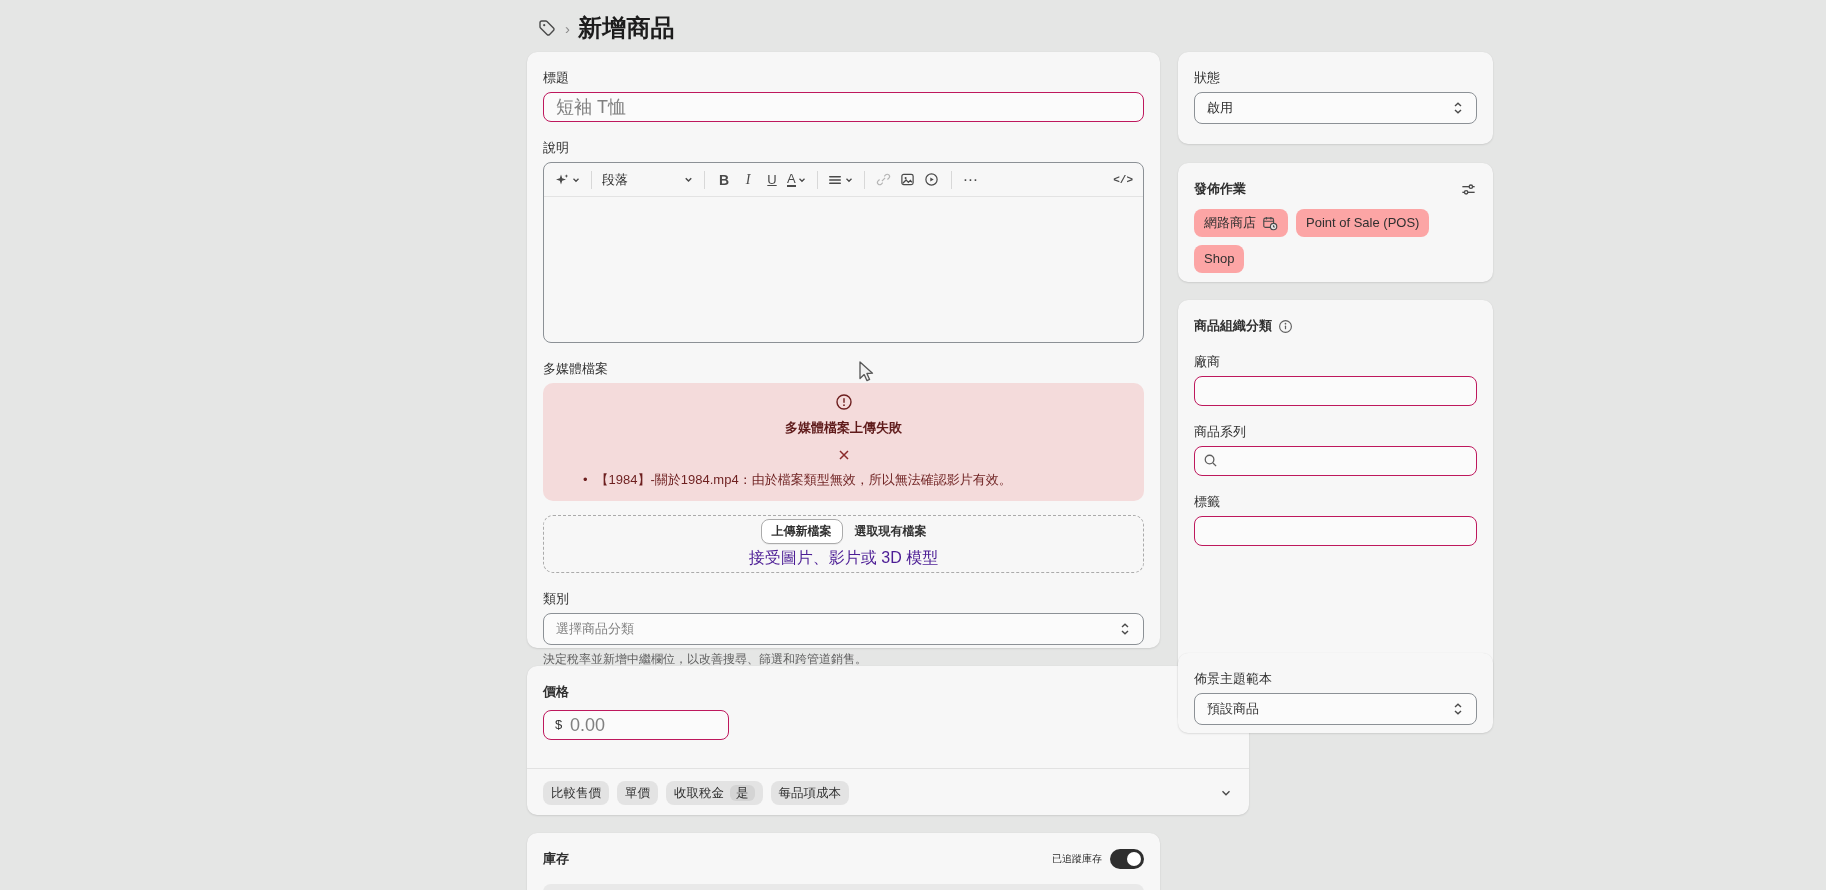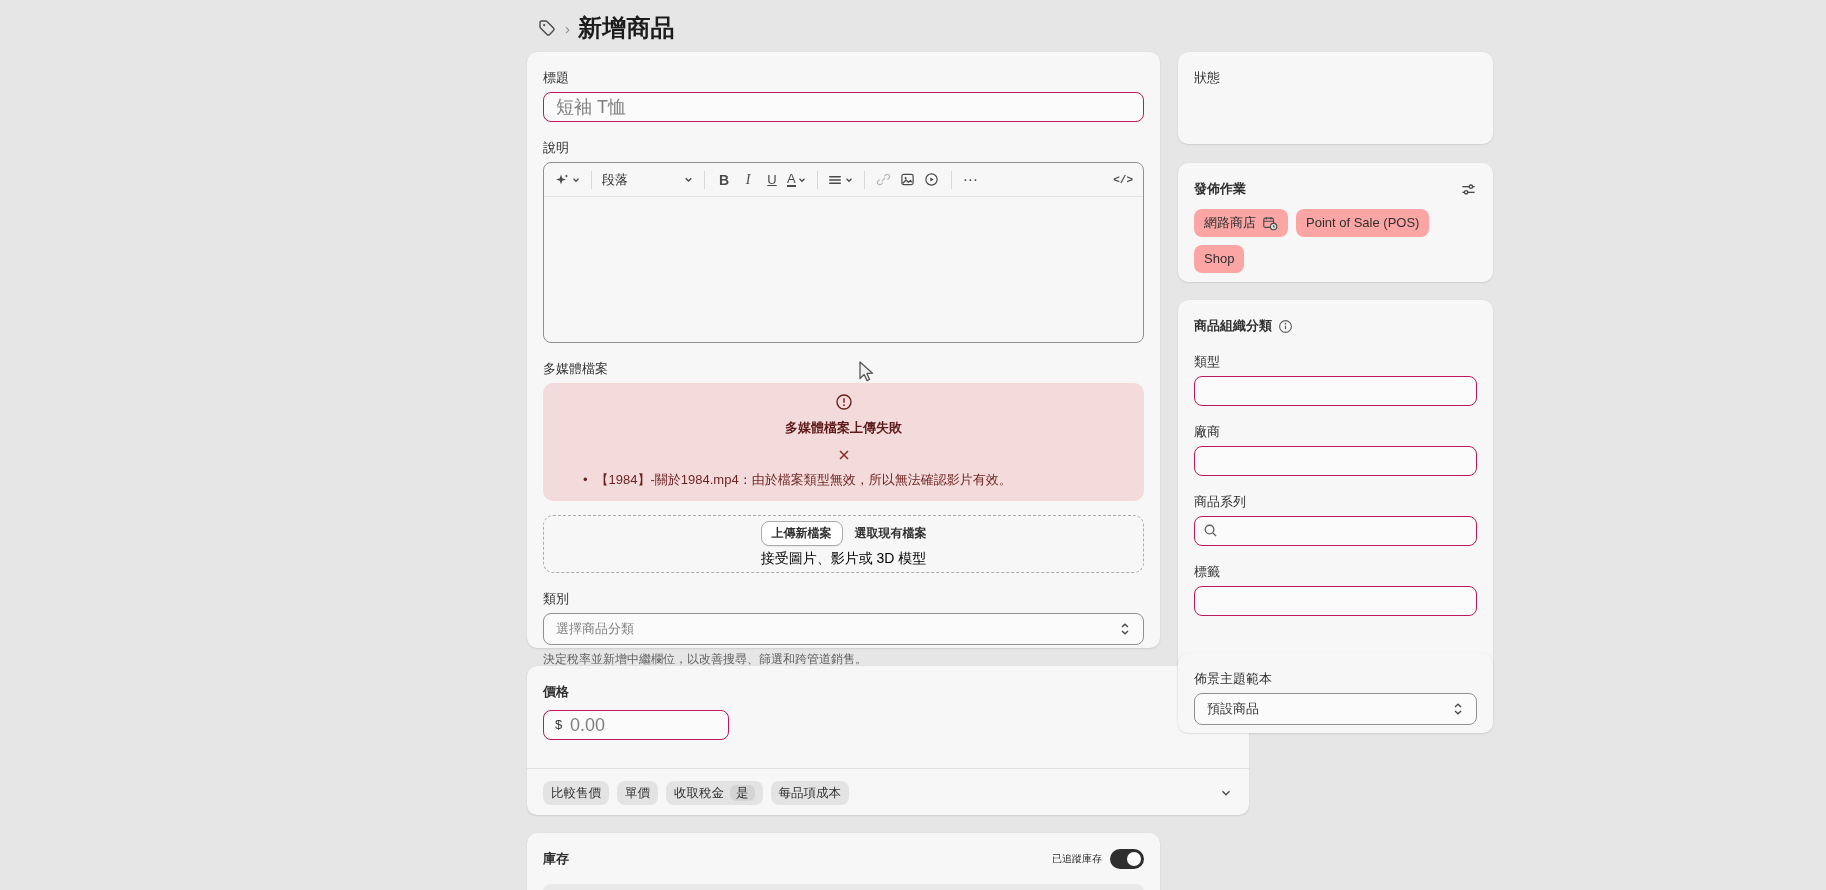--- a/index.html
+++ b/index.html
@@ -84,21 +84,21 @@
     background:transparent;
   }
   .dropzone-row { display:flex; align-items:center; gap:12px; }
   .btn-upload {
     background:#ffffff; border:1px solid #ababab; border-radius:8px; padding:3px 10px;
     font-size:12px; font-weight:600; color:#303030; cursor:pointer;
     box-shadow:0 1px 0 rgba(0,0,0,.05);
     font-family:"Liberation Sans","DejaVu Sans",sans-serif;
   }
   .btn-plain { background:none; border:none; font-size:12px; font-weight:600; color:#303030; cursor:pointer; font-family:"Liberation Sans","DejaVu Sans",sans-serif; }
-  .dropzone .hint { font-size:14px; color:#000000; }
+  .dropzone .hint { font-size:16px; color:#4c1d95; }
 
   
   .price-input-wrap { position:relative; width:186px; margin-top:8px; }
   .price-prefix { position:absolute; left:12px; top:7px; font-size:13px; color:#303030; }
   .price-input { padding-left:26px; }
   .card-divider { height:1px; background:#e2e2e2; margin:28px -16px 12px -16px; }
   .chips-row { display:flex; align-items:center; gap:8px; }
   .chip {
     background:#e3e3e3; border-radius:8px; padding:4px 8px; font-size:12.5px; color:#303030;
     display:flex; align-items:center; gap:6px; cursor:pointer; line-height:16px;
@@ -310,20 +310,29 @@
         <span class="toggle">
             <span class="knob"></span>
           </span>
       </span>
     </div>
     <div class="inv-bar"></div>
   </div>
 
   <div class="card card-side-a">
     <label class="field-label">狀態</label>
+    <div class="select">
+      <span class="select-text">啟用</span>
+      <span class="icon">
+        <svg width="12" height="14" viewBox="0 0 12 14" fill="none" stroke="#4a4a4a" stroke-width="1.4">
+          <path d="M3 5 L6 2.2 L9 5"></path>
+            <path d="M3 9 L6 11.8 L9 9"></path>
+        </svg>
+      </span>
+    </div>
   </div>
 
   <div class="card card-side-b">
     <div class="side-head">
       <span class="section-title">發佈作業</span>
       <span class="icon-btn">
         <svg width="17" height="17" viewBox="0 0 18 18" fill="none" stroke="#4a4a4a" stroke-width="1.4">
           <path d="M2.5 6 H15.5"></path>
             <circle cx="11.5" cy="6" r="1.8" fill="#f7f7f7"></circle>
           <path d="M2.5 12 H15.5"></path>
@@ -353,24 +362,20 @@
       <span class="section-title">商品組織分類</span>
       <span class="info-icon">
         <svg width="15" height="15" viewBox="0 0 16 16" fill="none">
           <circle cx="8" cy="8" r="6.3" stroke="#5f5f5f" stroke-width="1.2"></circle>
           <rect x="7.35" y="7" width="1.3" height="4" rx=".65" fill="#5f5f5f"></rect>
           <circle cx="8" cy="5" r=".9" fill="#5f5f5f"></circle>
         </svg>
       </span>
     </div>
 
-    <div class="side-field">
-      <label class="field-label">類型</label>
-      <input class="text-input" type="text" style="">
-    </div>
 
     <div class="side-field">
       <label class="field-label">廠商</label>
       <input class="text-input" type="text" style="">
     </div>
 
     <div class="side-field">
       <label class="field-label">商品系列</label>
       <div class="input-with-icon">
         <span class="lead-icon icon">

